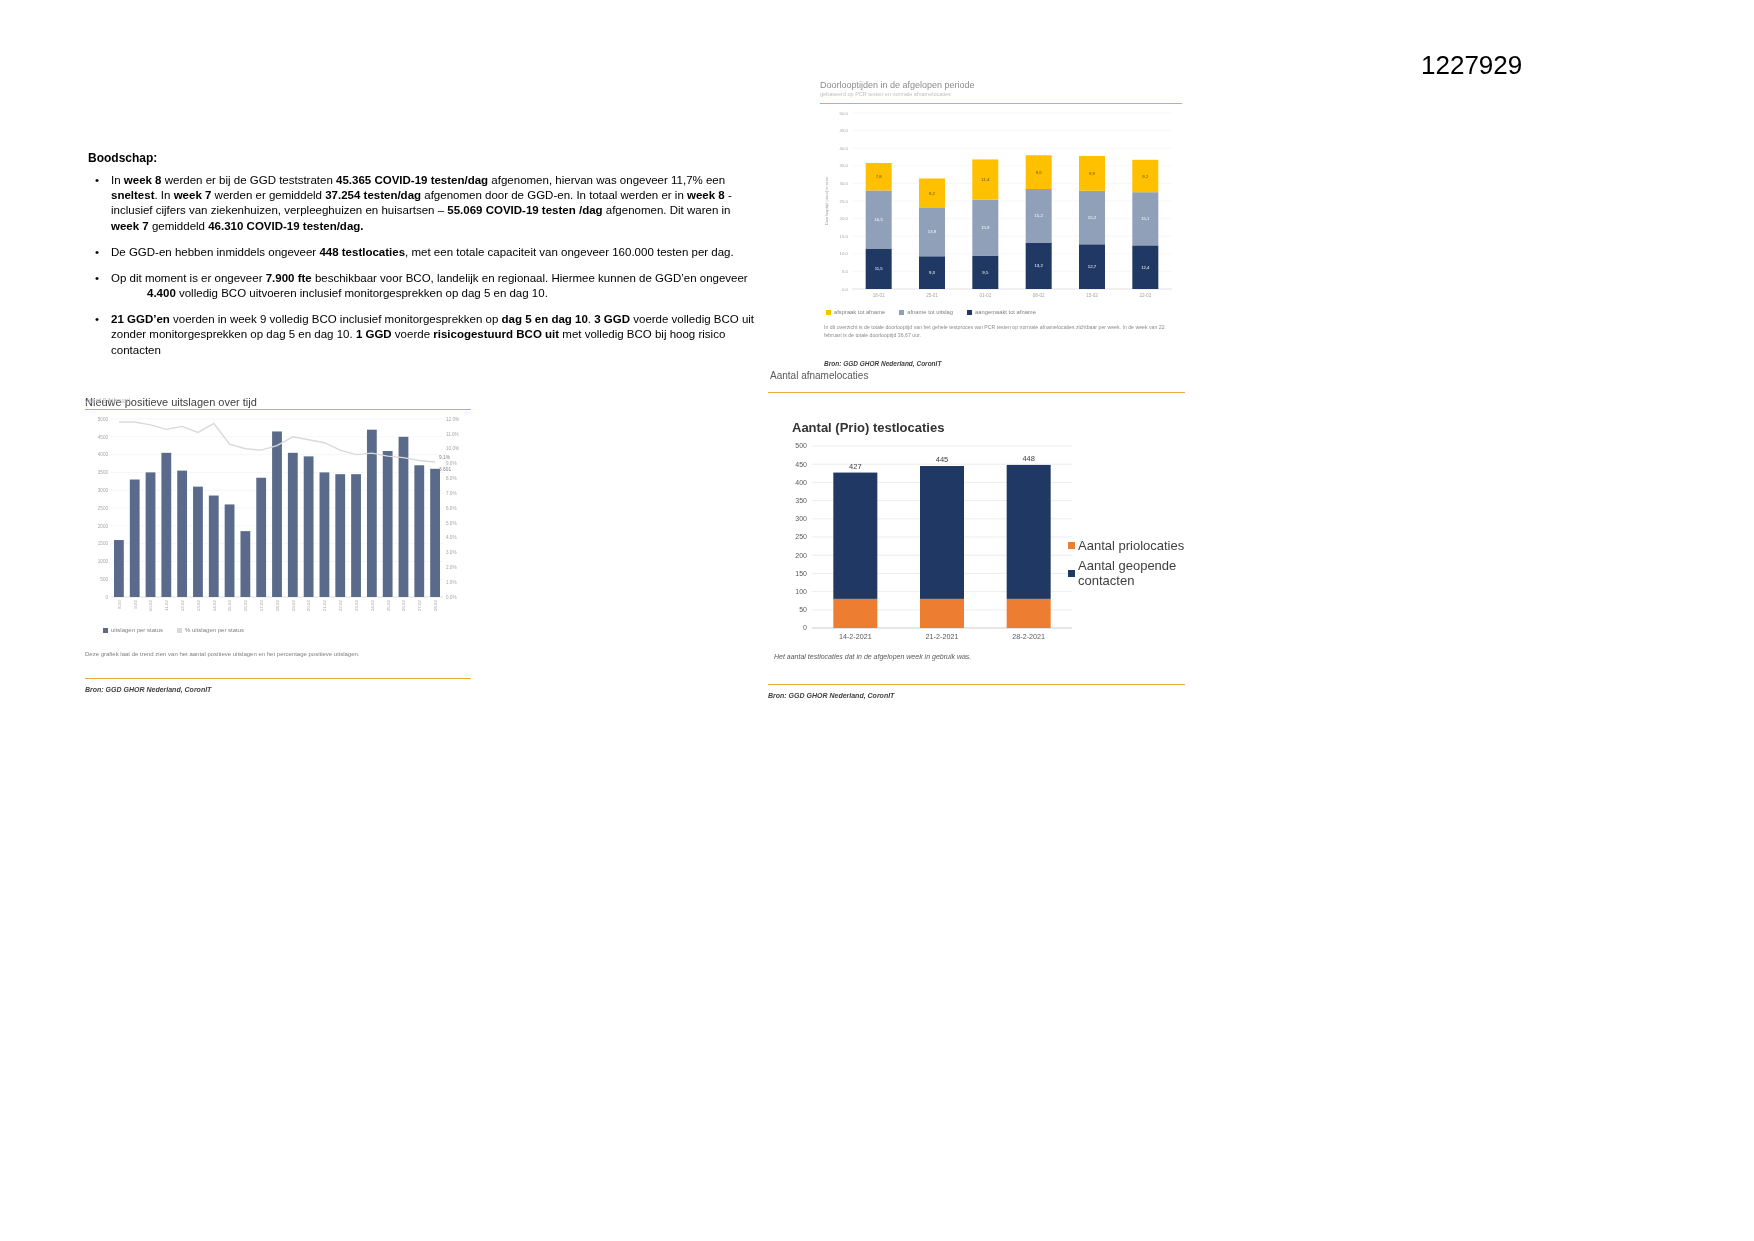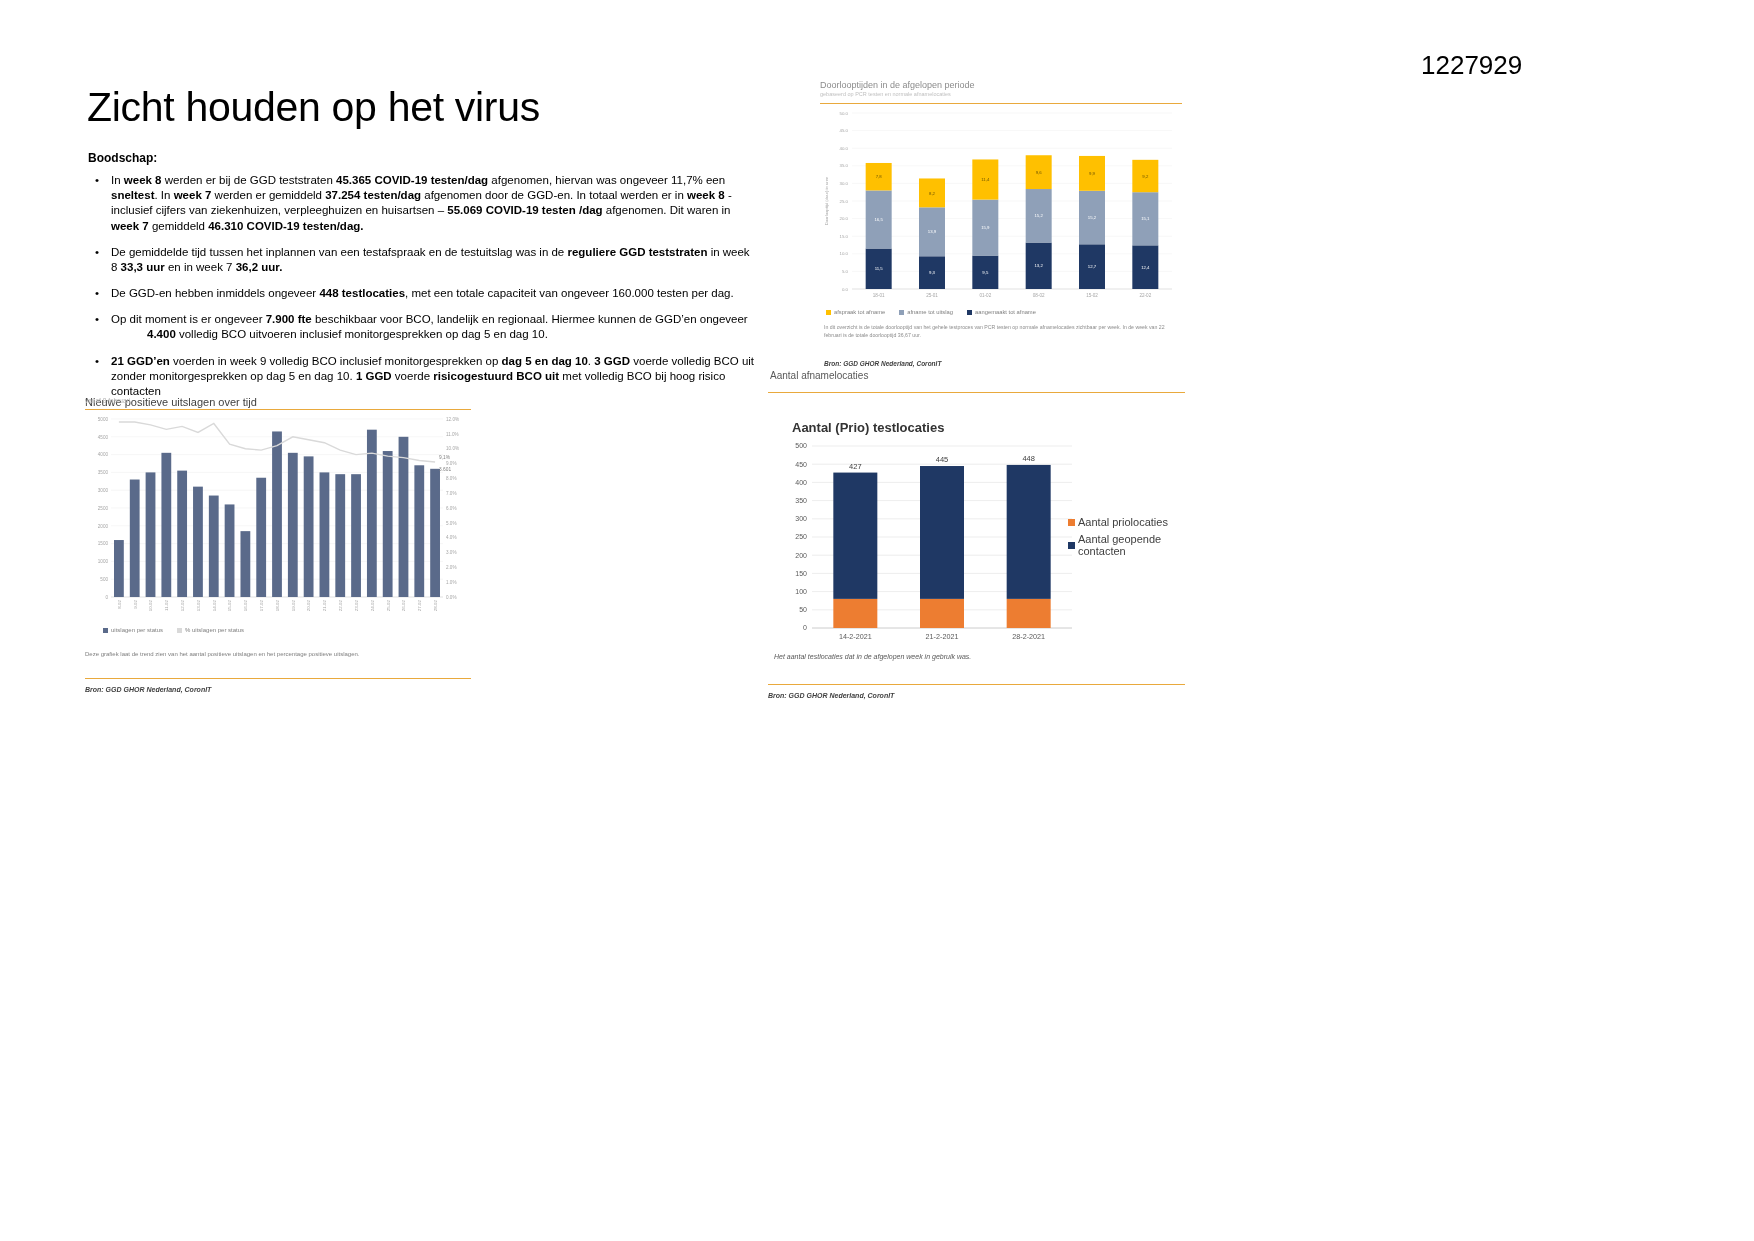--- a/index.html
+++ b/index.html
@@ -34,36 +34,34 @@
   .door-chart{position:absolute;left:0;top:27px;width:362px;height:200px}
   .door-legend{position:absolute;left:6px;top:229px;font-size:5.8px;color:#7f7f7f}
   .door-foot{position:absolute;left:4px;top:244px;width:356px;font-size:5.2px;line-height:1.5;color:#8c8c8c}
   .door-source{position:absolute;left:4px;top:280px;font-size:6.5px;font-weight:700;font-style:italic;color:#404040}
   .section-header{position:absolute;left:770px;top:370px;font-size:10px;color:#595959}
   .rule-afname{left:768px;top:392px;width:417px}
   
   .panel-test{left:768px;top:414px;width:420px;height:252px}
   .test-title{position:absolute;left:24px;top:6px;font-size:13px;font-weight:700;color:#333}
   .test-chart{position:absolute;left:10px;top:18px;width:310px;height:220px}
-  .test-legend{position:absolute;left:300px;top:102px;font-size:11px;color:#404040;width:120px}
+  .test-legend{position:absolute;left:300px;top:124px;font-size:13px;color:#404040;width:120px}
   .test-legend .lg-item{display:flex;margin-bottom:5px;margin-right:0}
   .test-caption{position:absolute;left:6px;top:239px;font-size:7px;font-style:italic;color:#595959}
   .rule-test-bot{left:768px;top:684px;width:417px}
   .test-source{position:absolute;left:768px;top:692px;font-size:7px;font-weight:700;font-style:italic;color:#404040}
 </style>
 </head>
 <body>
 
 <div class="page">
   <div class="page-number">1227929</div>
-  <h1 class="page-title">Zicht houden op het virus</h1>
   <div class="boodschap">Boodschap:</div>
   <ul class="bullets" id="bullets">
       <li><span>In </span><span style="font-weight: bold;">week 8</span><span> werden er bij de GGD teststraten </span><span style="font-weight: bold;">45.365 COVID-19 testen/dag</span><span> afgenomen, hiervan was ongeveer 11,7% een </span><span style="font-weight: bold;">sneltest</span><span>. In </span><span style="font-weight: bold;">week 7</span><span> werden er gemiddeld </span><span style="font-weight: bold;">37.254 testen/dag</span><span> afgenomen door de GGD-en. In totaal werden er in </span><span style="font-weight: bold;">week 8</span><span> - inclusief cijfers van ziekenhuizen, verpleeghuizen en huisartsen – </span><span style="font-weight: bold;">55.069 COVID-19 testen /dag</span><span> afgenomen. Dit waren in </span><span style="font-weight: bold;">week 7</span><span> gemiddeld </span><span style="font-weight: bold;">46.310 COVID-19 testen/dag.</span></li>
-      <li><span>De gemiddelde tijd tussen het inplannen van een testafspraak en de testuitslag was in de </span><span style="font-weight: bold;">reguliere GGD teststraten</span><span> in week 8 </span><span style="font-weight: bold;">33,3 uur</span><span> en in week 7 </span><span style="font-weight: bold;">36,2 uur.</span></li>
       <li><span>De GGD-en hebben inmiddels ongeveer </span><span style="font-weight: bold; text-align: right;">448 testlocaties</span><span>, met een totale capaciteit van ongeveer 160.000 testen per dag.</span></li>
       <li><span>Op dit moment is er ongeveer </span><span style="font-weight: bold;">7.900 fte</span><span> beschikbaar voor BCO, landelijk en regionaal. Hiermee kunnen de GGD’en ongeveer </span><span style="font-weight: bold; margin-left: 36px;">4.400</span><span> volledig BCO uitvoeren inclusief monitorgesprekken op dag 5 en dag 10.</span></li>
       <li><span style="font-weight: bold;">21 GGD’en</span><span> voerden in week 9 volledig BCO inclusief monitorgesprekken op </span><span style="font-weight: bold;">dag 5 en dag 10</span><span>. </span><span style="font-weight: bold;">3 GGD</span><span> voerde volledig BCO uit zonder monitorgesprekken op dag 5 en dag 10. </span><span style="font-weight: bold;">1 GGD</span><span> voerde </span><span style="font-weight: bold;">risicogestuurd BCO uit</span><span> met volledig BCO bij hoog risico contacten</span></li>
     </ul>
 
   <section class="panel panel-pos">
     <div class="pos-title">Nieuwe positieve uitslagen over tijd</div>
     <div class="pos-subtitle">vanaf 8 februari</div>
     <div class="rule pos-rule-top"></div>
     <div class="pos-chart" id="pos-chart"><svg width="392" height="212">

